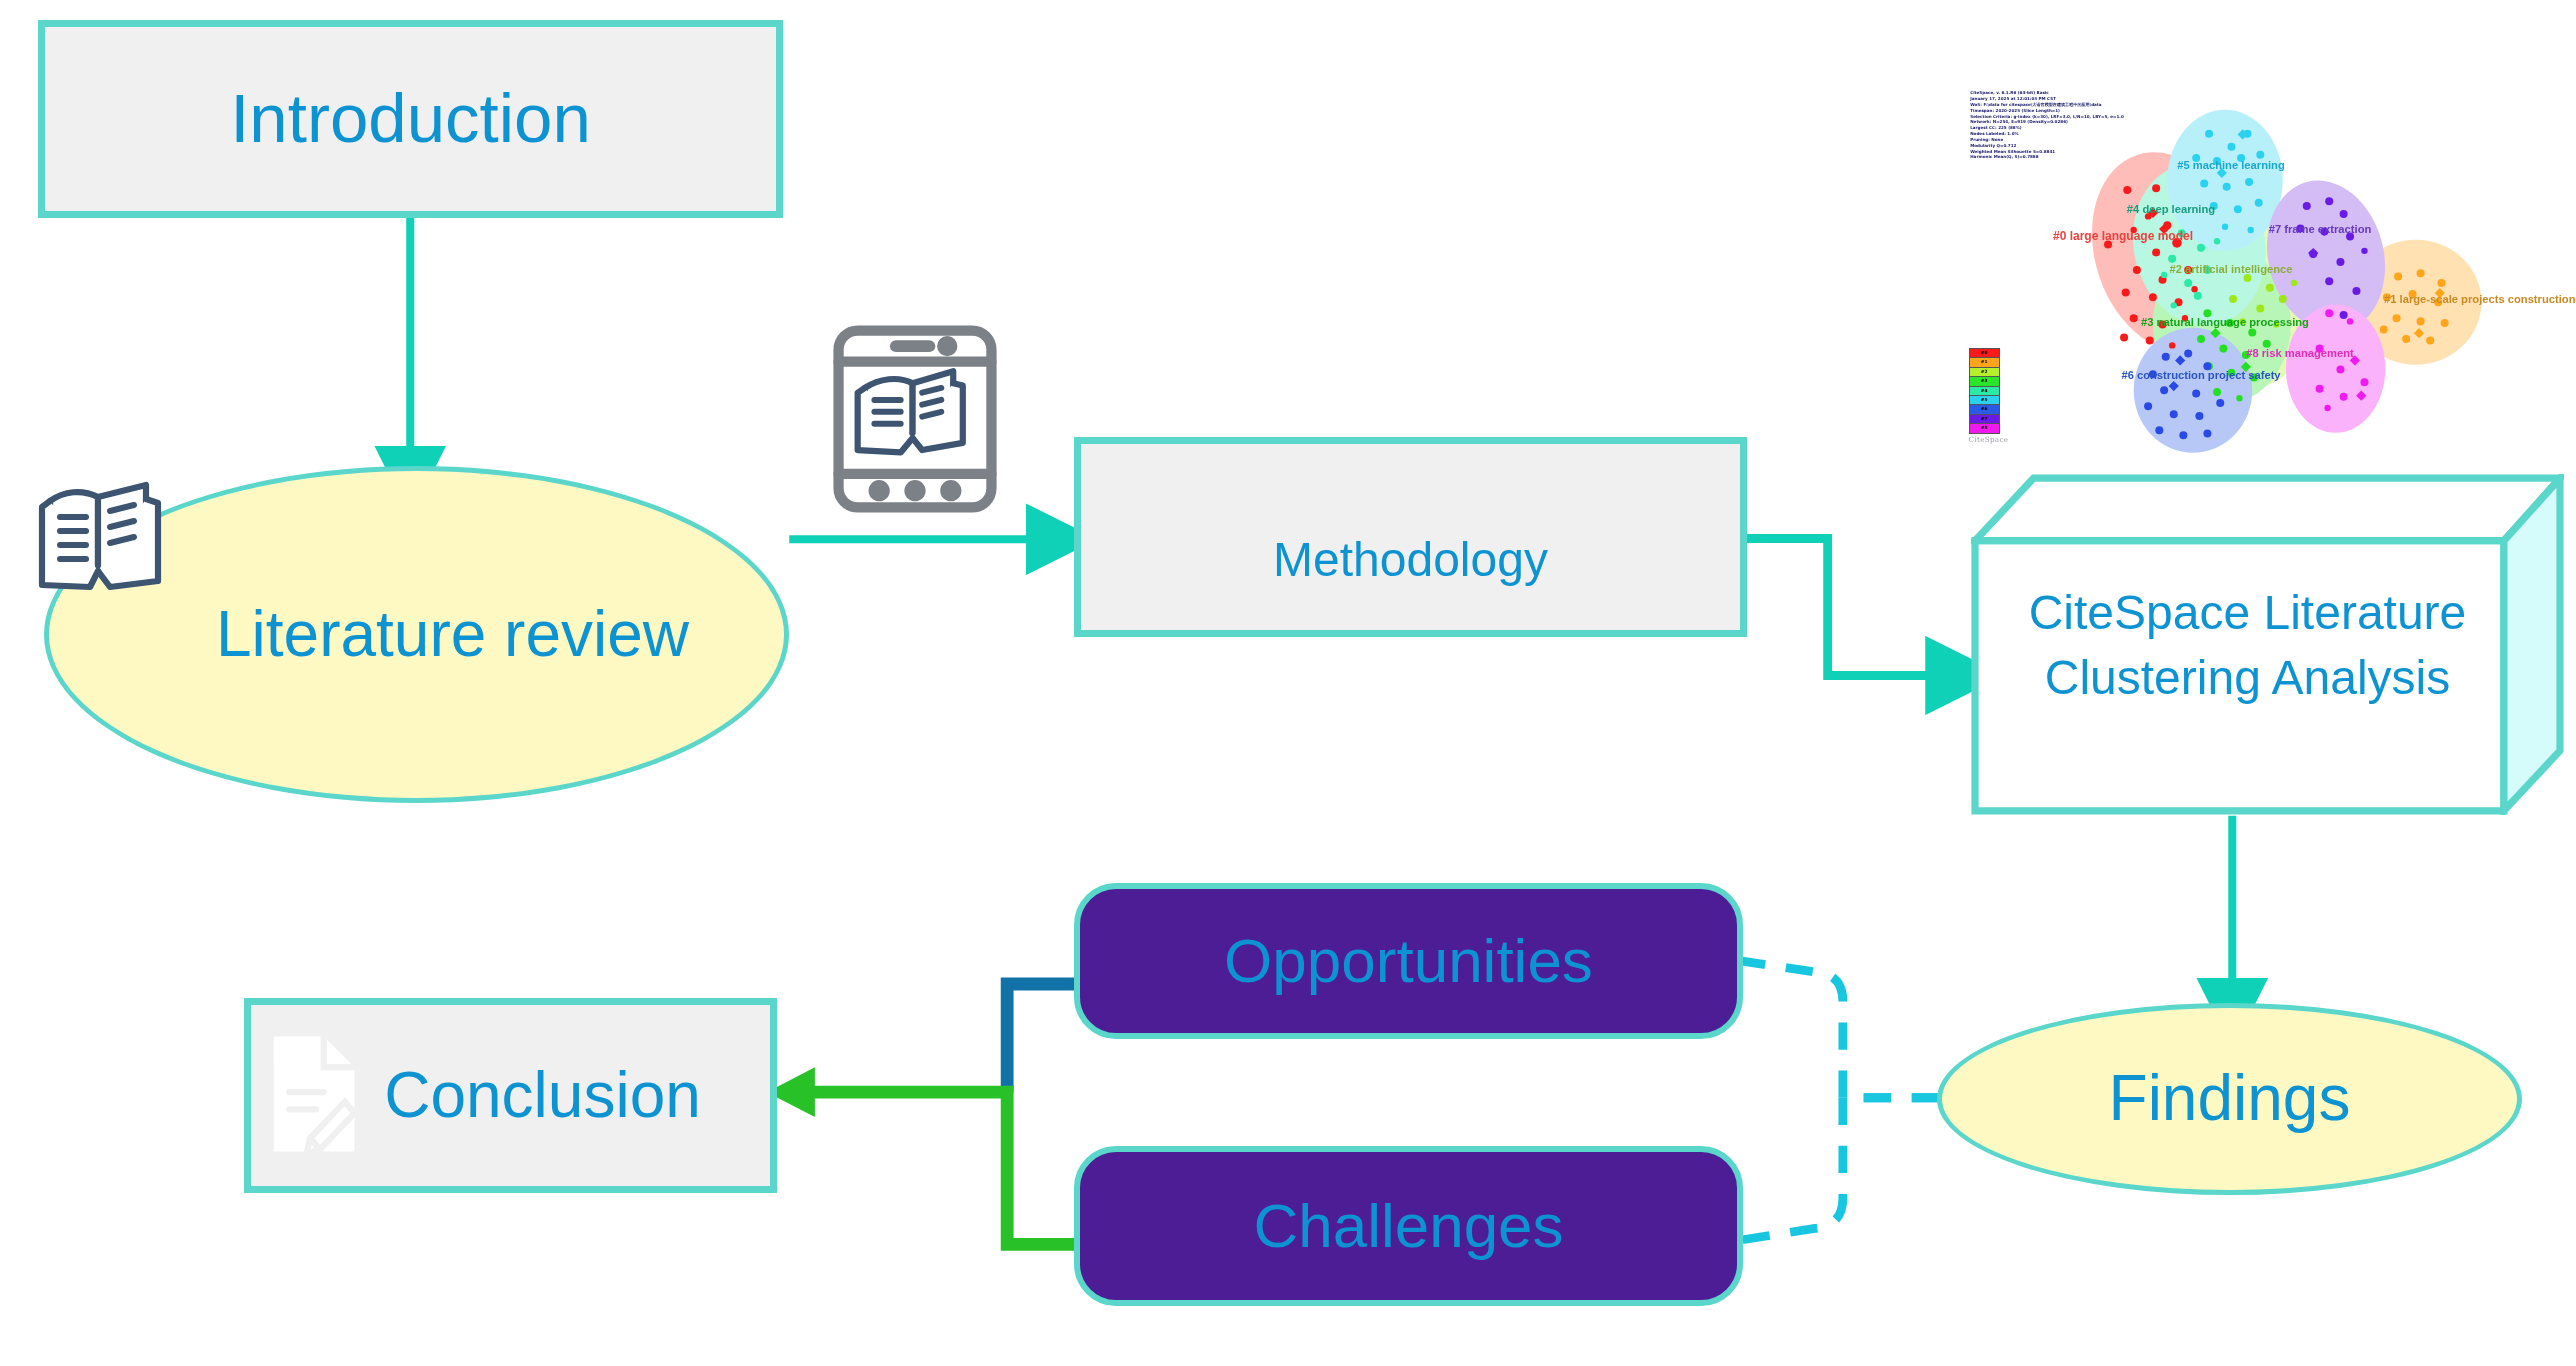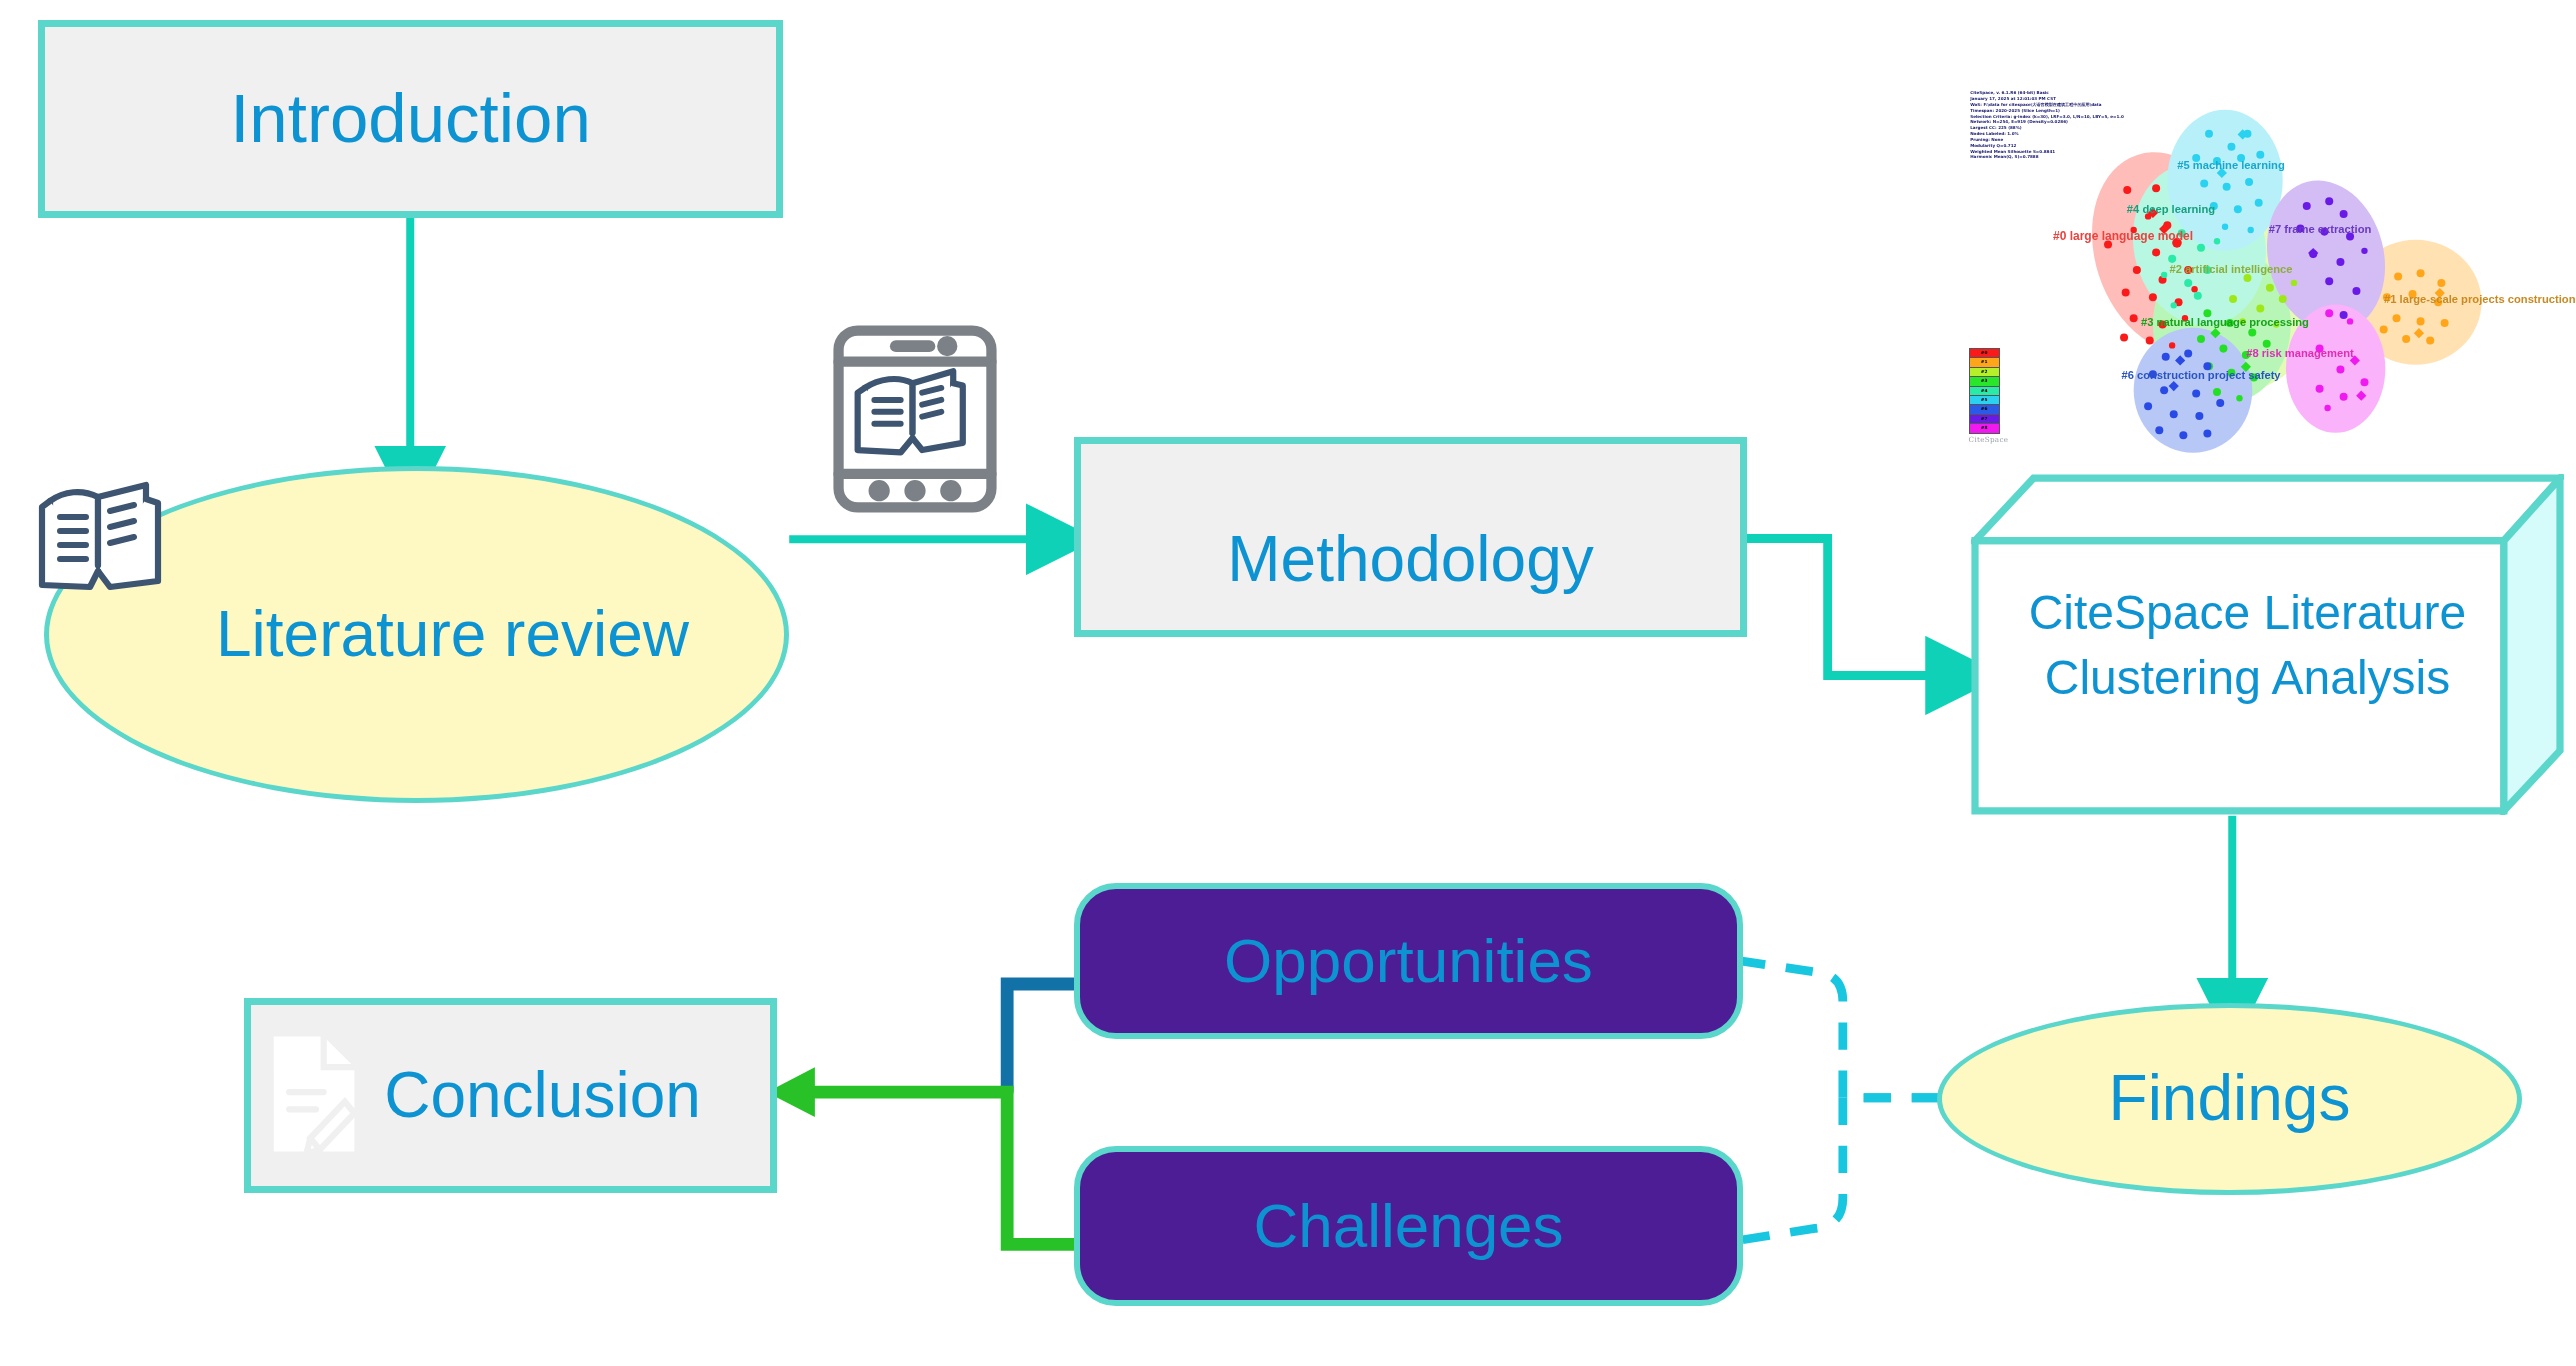--- a/index.html
+++ b/index.html
@@ -143,21 +143,21 @@
       <path d="M15 27 L15 51 L35 48 L35 25 C29 22 21 23 15 27 Z" fill="#ffffff"></path>
       <path d="M35 25 L52 20 L52 43 L35 48 Z" fill="#ffffff"></path>
       <path d="M52 25 L56 26 L56 50 L39 53 L35 48" fill="#ffffff"></path>
       <path d="M15 27 L12 29 L12 53 L30 54 L35 48" fill="#ffffff"></path>
       <path d="M19 32 h11 M19 37 h11 M19 42 h11" stroke-width="2.5"></path>
       <path d="M39 29 l8 -2 M39 34 l8 -2 M39 39 l8 -2" stroke-width="2.5"></path>
     </g>
   </svg>
 
   <div class="node rect" style="left:1074px;top:437px;width:673px;height:200px;">
-    <span class="lbl" style="font-size:64px;margin-top:46px;">Methodology</span>
+    <span class="lbl" style="font-size:48px;margin-top:46px;">Methodology</span>
   </div>
 
   <div id="cube">
     <svg viewBox="0 0 740 425" width="593" height="341">
       <polygon points="5,83 665,83 665,420 5,420" fill="#ffffff" stroke="#5ad6cb" stroke-width="9"></polygon>
       <polygon points="5,83 78,5 735,5 665,83" fill="#ffffff" stroke="#5ad6cb" stroke-width="9"></polygon>
       <polygon points="665,83 735,5 735,345 665,420" fill="#d6fbfb" stroke="#5ad6cb" stroke-width="9"></polygon>
     </svg>
     <div class="cubelabel" style="white-space:pre-line;">CiteSpace Literature
 Clustering Analysis</div>

